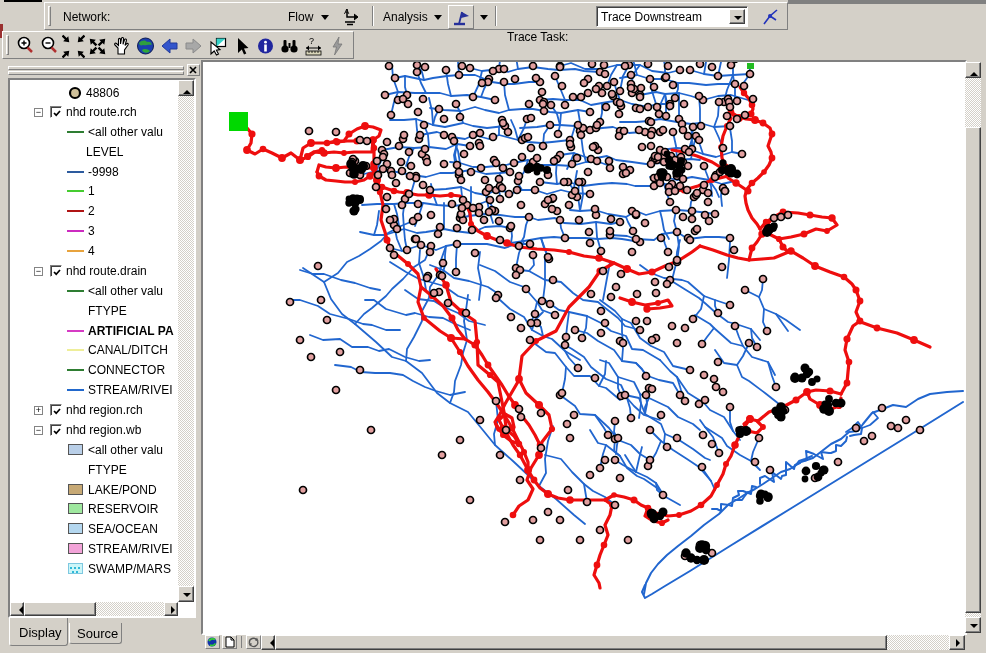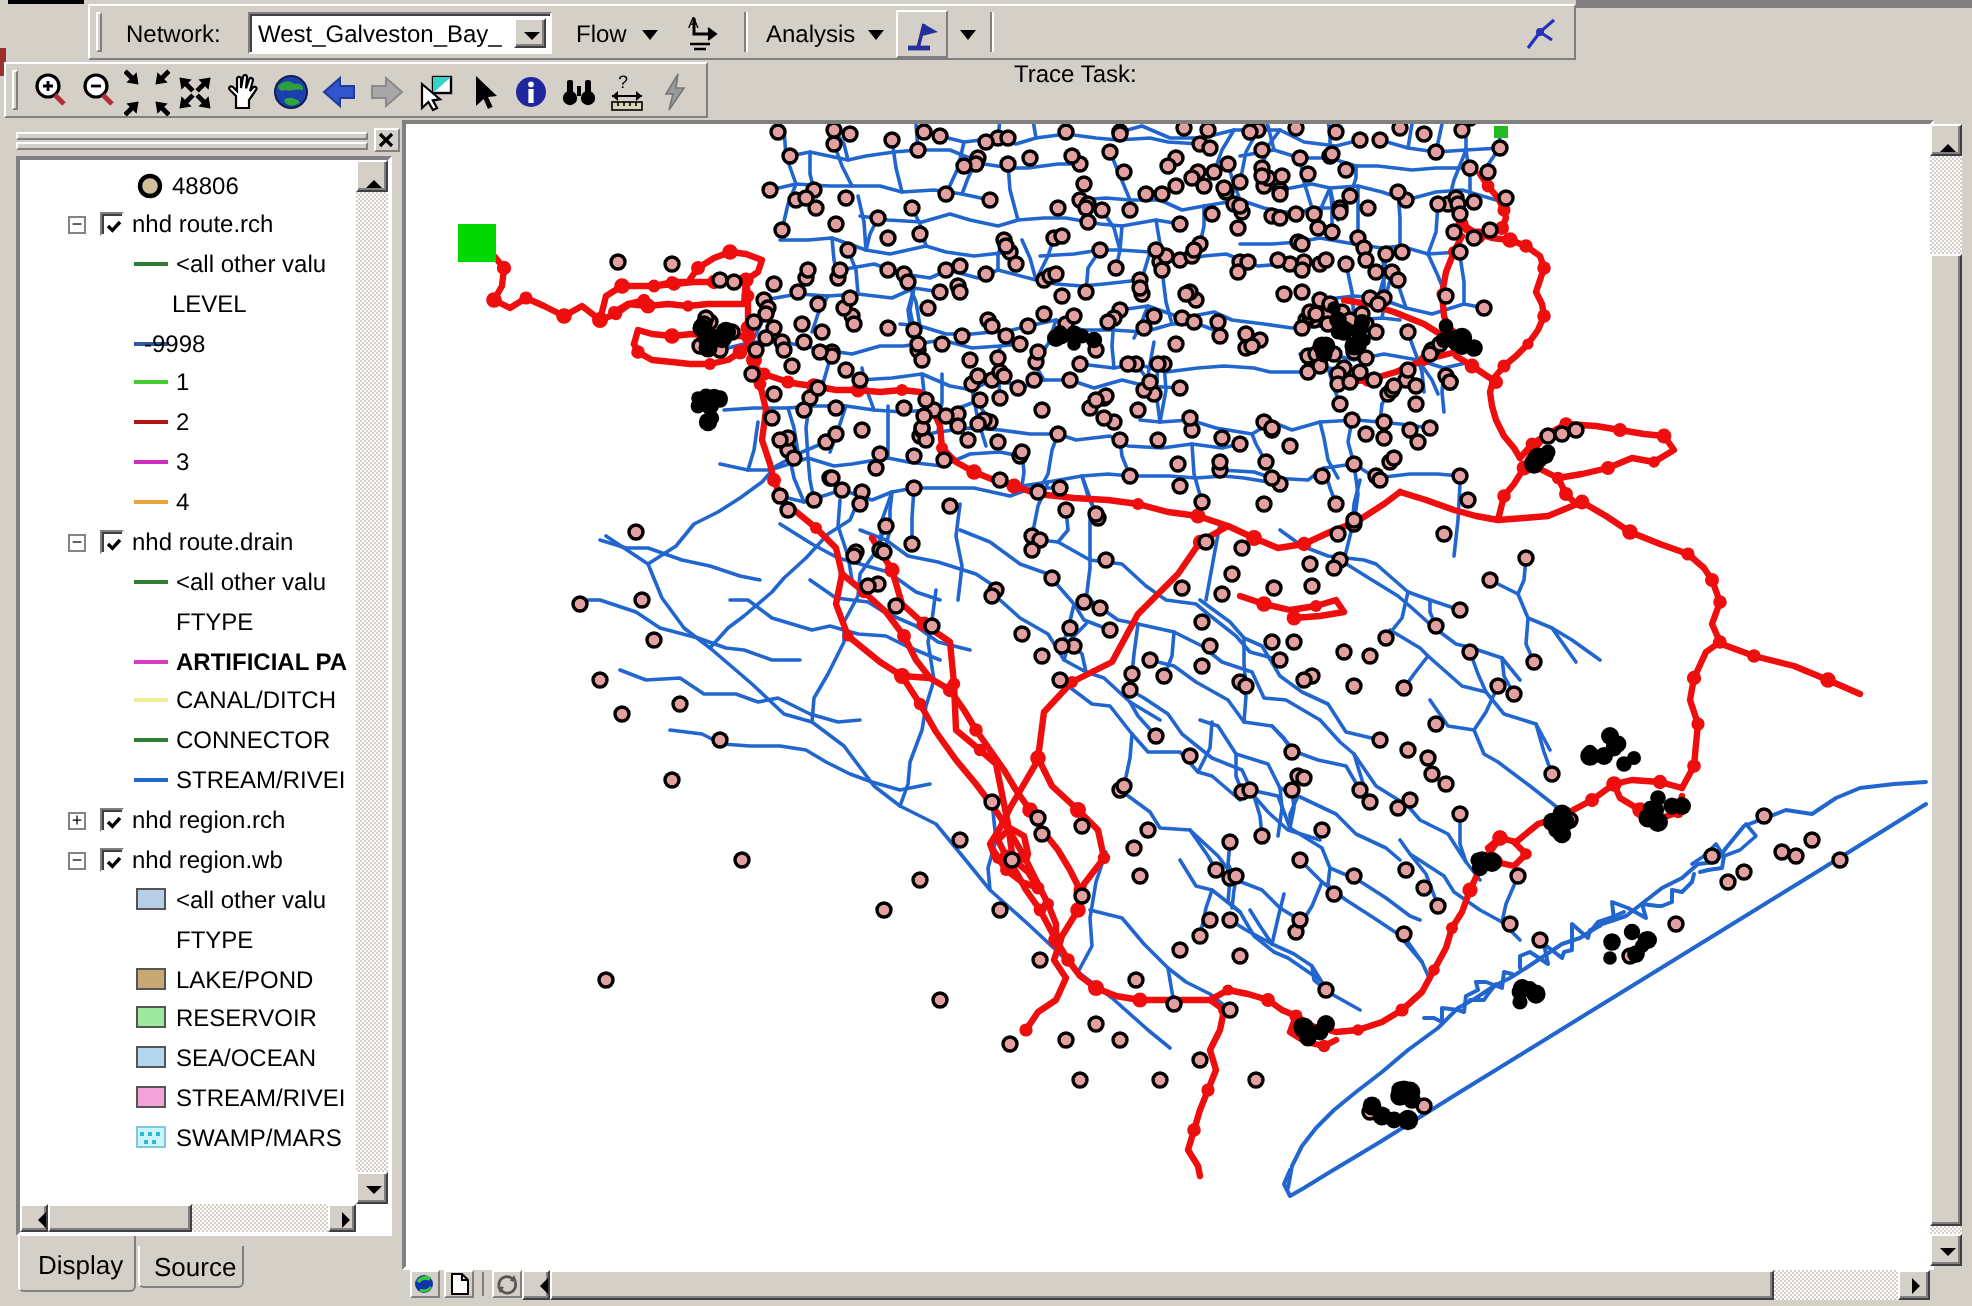--- a/index.html
+++ b/index.html
@@ -28,24 +28,20 @@
 </head>
 <body>
 
 <div class="abs" style="left:4px; top:0; width:38px; height:2px; background:#000;"></div>
 <div class="abs" style="left:788px; top:0; width:198px; height:4px; background:#808080;"></div>
 <div class="abs" style="left:0; top:24px; width:3px; height:14px; background:#9a3030;"></div>
 
 <div class="abs raised" style="left:44px; top:2px; width:744px; height:28px; background:#d4d0c8;">
   <div class="abs grip" style="left:3px; top:3px; height:20px;"></div>
   <div class="abs tbtext" style="left:18px; top:7px;">Network:</div>
-  <div class="abs combo" style="left:79px; top:3px; width:152px; height:21px;">
-    <div class="combotext">West_Galveston_Bay_</div>
-    <div class="ddbtn"></div>
-  </div>
   <div class="abs tbtext" style="left:243px; top:7px;">Flow</div>
   <div class="arrow" style="left:276px; top:12px; border:4px solid transparent; border-top:5px solid #000;"></div>
   <div class="abs" style="left:296px; top:2px; width:24px; height:24px;">
     <svg width="24" height="24">
         <g stroke="#000" fill="none">
           <path d="M6 4 L6 12 L16 12" stroke-width="1.5"></path>
           <path d="M13 9 L17 12 L13 15" fill="#000"></path>
           <path d="M4 17 h10 M6 19.5 h6" stroke-width="1.3"></path>
         </g>
         <text x="3" y="9" font-size="8" fill="#000" font-family="Liberation Sans">A</text>
@@ -61,20 +57,24 @@
           <path d="M10 18 L13 6" stroke="#26309a" stroke-width="1.8"></path>
           <path d="M13 6 L20 10 L12 12 Z" fill="#26309a"></path>
           <path d="M5 18 h11" stroke="#26309a" stroke-width="2.4"></path>
         </g>
       </svg>
   </div>
   <div class="arrow" style="left:435px; top:12px; border:4px solid transparent; border-top:5px solid #000;"></div>
   <div class="abs" style="left:450px; top:3px; width:1px; height:20px; background:#808080;"></div>
   <div class="abs" style="left:451px; top:3px; width:1px; height:20px; background:#fff;"></div>
   <div class="abs tbtext" style="left:462px; top:7px;margin-top:20px;">Trace Task:</div>
+  <div class="abs combo" style="left:551px; top:3px; width:152px; height:21px;">
+    <div class="combotext">Trace Downstream</div>
+    <div class="ddbtn"></div>
+  </div>
   <div class="abs" style="left:714px; top:2px; width:24px; height:24px;">
     <svg width="24" height="24">
         <g stroke="#2233bb" stroke-width="1.6" fill="none">
           <path d="M5 19 L11 11 L18 5"></path>
           <path d="M11 11 L17 15"></path>
         </g>
         <circle cx="11" cy="11" r="2" fill="#2233bb"></circle>
       </svg>
   </div>
 </div>
@@ -187,21 +187,21 @@
       </div>
 <div class="tocrow" style="top:44.870000000000005px;">
         <div class="swline" style="left:57px; top:6px; background:#2e7d32;"></div>
         <span class="toctext" style="left:78px; top:0px;">&lt;all other valu</span>
       </div>
 <div class="tocrow" style="top:64.74000000000001px;">
         <span class="toctext" style="left:76px; top:0px;">LEVEL</span>
       </div>
 <div class="tocrow" style="top:84.61000000000001px;">
         <div class="swline" style="left:57px; top:6px; background:#2d5b9e;"></div>
-        <span class="toctext" style="left:62px; top:0px;">-9998</span>
+        <span class="toctext" style="left:78px; top:0px;">-9998</span>
       </div>
 <div class="tocrow" style="top:104.48000000000002px;">
         <div class="swline" style="left:57px; top:6px; background:#45cc30;"></div>
         <span class="toctext" style="left:78px; top:0px;">1</span>
       </div>
 <div class="tocrow" style="top:124.35000000000002px;">
         <div class="swline" style="left:57px; top:6px; background:#b01414;"></div>
         <span class="toctext" style="left:78px; top:0px;">2</span>
       </div>
 <div class="tocrow" style="top:144.22000000000003px;">

